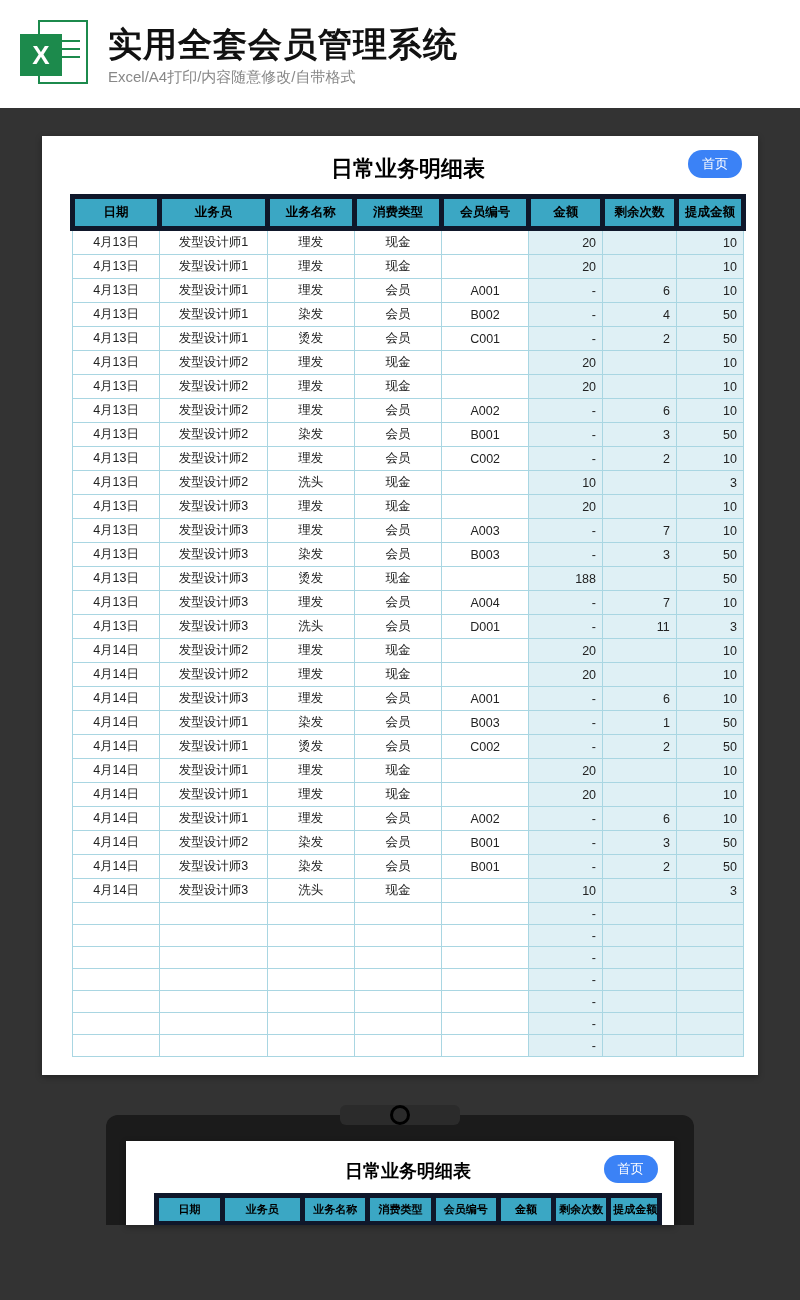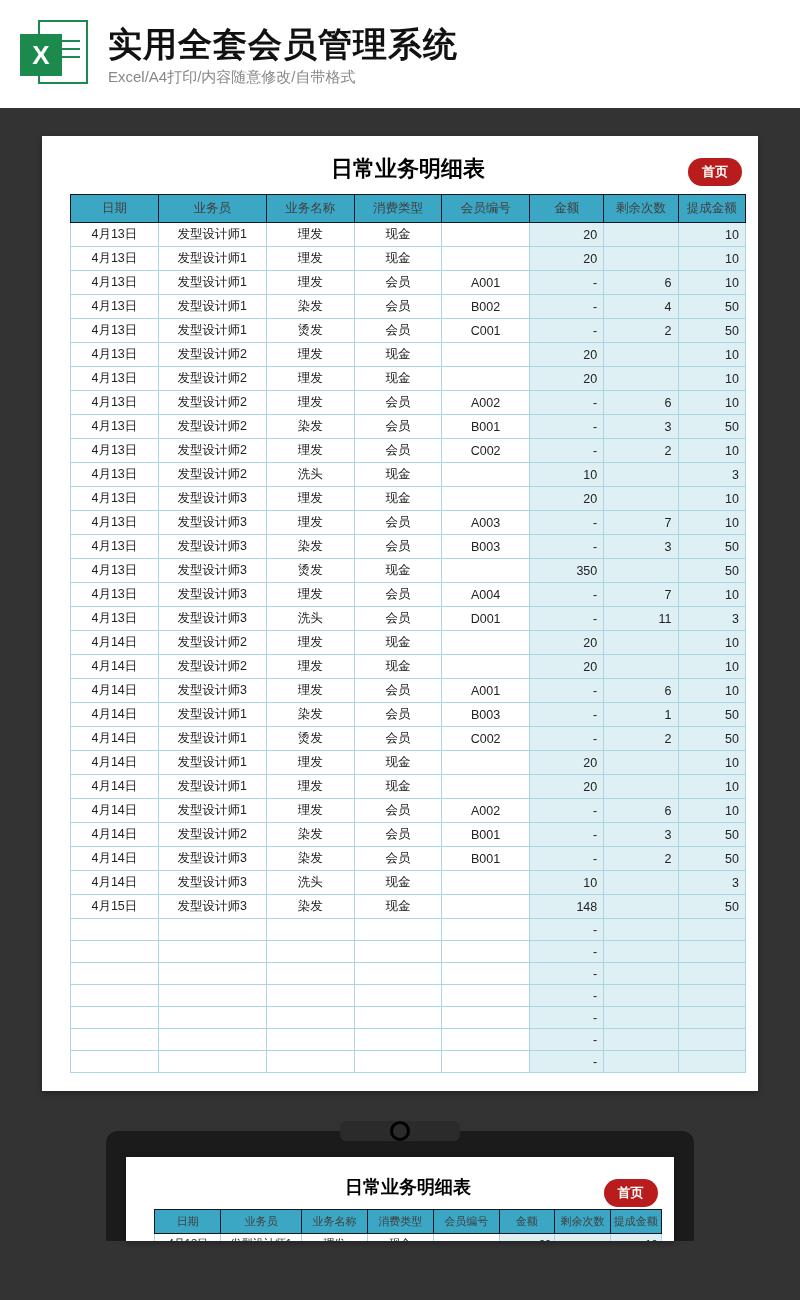--- a/index.html
+++ b/index.html
@@ -82,41 +82,41 @@
     text-align:center;
     padding: 4px 0 10px 0;
   }
   .sheet-title {
     font-size: 22px;
     font-weight: 700;
     display:inline-block;
   }
   .home-btn {
     position:absolute;
-    right: 4px; top: 8px;
-    background:#b91c1c;
+    right: 4px; top: 0px;
+    background:#3b82f6;
     color:#fff;
     font-size:13px;
     padding: 5px 14px;
     border-radius: 14px;
-    font-weight:700;
+    font-weight:400;
   }
 
   table.detail {
     border-collapse: collapse;
     width:100%;
     font-size: 12.5px;
     table-layout: fixed;
   }
   table.detail th {
     background:#3ba7c4;
-    color:#404040;
-    font-weight:400;
+    color:#000000;
+    font-weight:700;
     padding: 5px 2px;
-    border:1px solid #0f172a;
+    border:5px solid #0f172a;
     white-space: nowrap;
   }
   table.detail td {
     border:1px solid #a9d6e2;
     padding: 3px 4px;
     text-align:center;
     color:#222;
     height: 22px;
     white-space: nowrap;
   }
@@ -350,21 +350,21 @@
             <td class="shade ra">-</td>
             <td class="shade ra">3</td>
             <td class="shade ra">50</td>
           </tr>
           <tr>
             <td>4月13日</td>
             <td>发型设计师3</td>
             <td>烫发</td>
             <td>现金</td>
             <td></td>
-            <td class="shade ra">350</td>
+            <td class="shade ra">188</td>
             <td class="shade ra"></td>
             <td class="shade ra">50</td>
           </tr>
           <tr>
             <td>4月13日</td>
             <td>发型设计师3</td>
             <td>理发</td>
             <td>会员</td>
             <td>A004</td>
             <td class="shade ra">-</td>
@@ -483,30 +483,20 @@
           </tr>
           <tr>
             <td>4月14日</td>
             <td>发型设计师3</td>
             <td>洗头</td>
             <td>现金</td>
             <td></td>
             <td class="shade ra">10</td>
             <td class="shade ra"></td>
             <td class="shade ra">3</td>
-          </tr>
-          <tr>
-            <td>4月15日</td>
-            <td>发型设计师3</td>
-            <td>染发</td>
-            <td>现金</td>
-            <td></td>
-            <td class="shade ra">148</td>
-            <td class="shade ra"></td>
-            <td class="shade ra">50</td>
           </tr>
           <tr>
             <td></td>
             <td></td>
             <td></td>
             <td></td>
             <td></td>
             <td class="shade ra">-</td>
             <td class="shade ra"></td>
             <td class="shade ra"></td>

